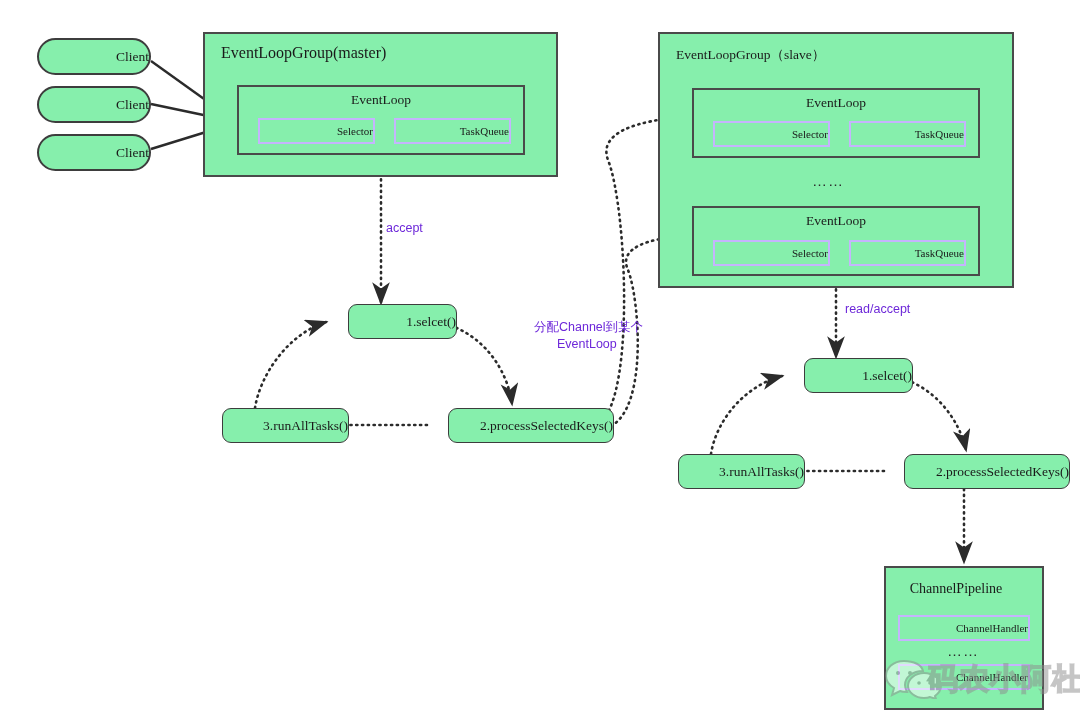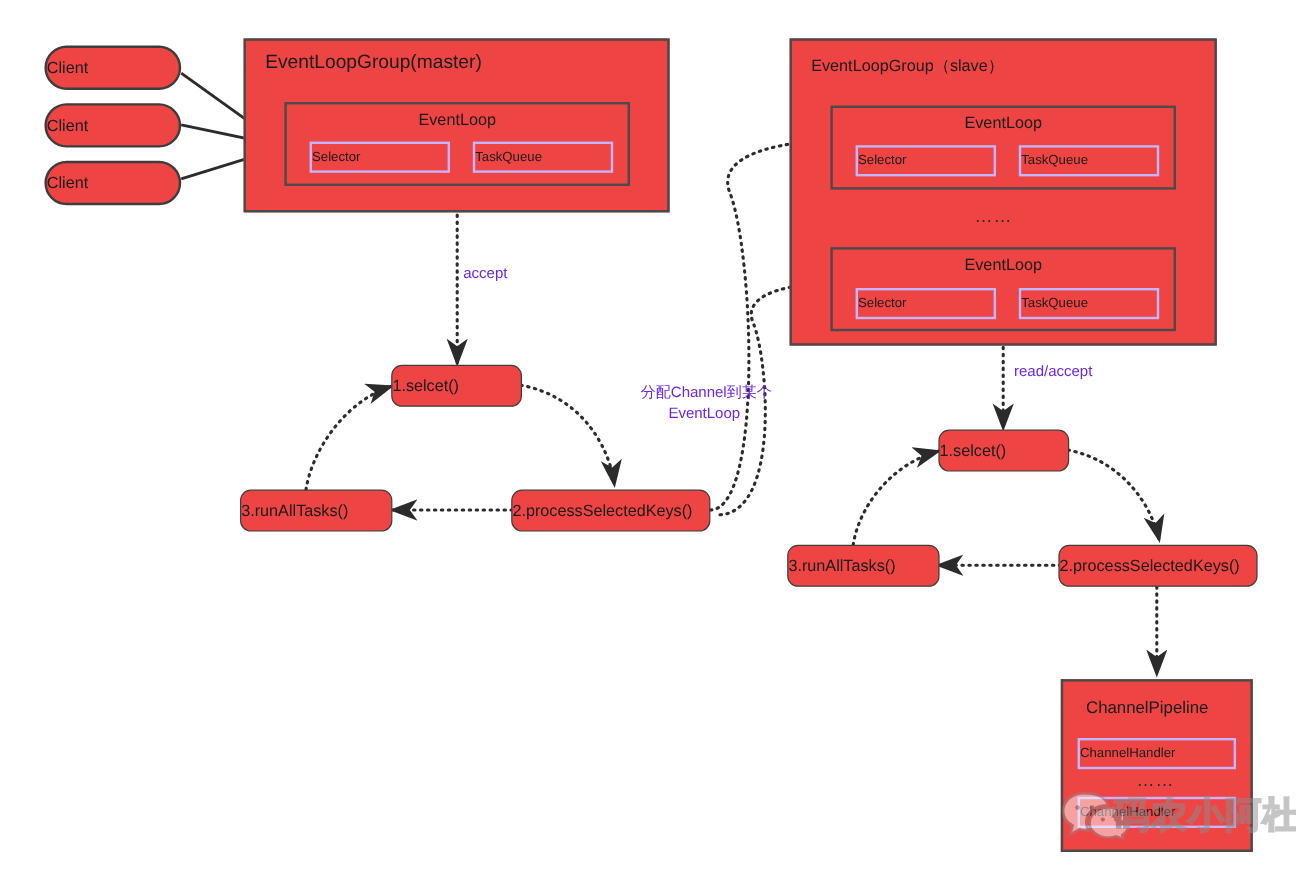--- a/index.html
+++ b/index.html
@@ -20,46 +20,48 @@
   #svg-layer {
     position: absolute;
     left: 0;
     top: 0;
     width: 1080px;
     height: 727px;
   }
   .node {
     position: absolute;
     box-sizing: border-box;
-    background: #ef4444;
+    background: #86efac;
     border: 2px solid #3d3d3d;
     display: flex;
     align-items: center;
-    justify-content: flex-start;
+    justify-content: flex-end;
     color: #1a1a1a;
     text-align: center;
     line-height: 1.15;
+    font-family: Liberation Serif, serif;
   }
   .group-box {
     border: 2px solid #4a4a4a;
     display: block;
   }
   .group-title {
     position: absolute;
     color: #1a1a1a;
     white-space: nowrap;
   }
   .pill {
     border-radius: 999px;
   }
   .flow-node {
     border: 1.6px solid #3d3d3d;
     border-radius: 9px;
     font-size: 13.5px;
     white-space: nowrap;
+    margin-left: 22px;
   }
   .inner-box {
     border: 2px solid #c4b5fd;
     font-size: 11px;
   }
   .edge-label {
     position: absolute;
     color: #6d28d9;
     font-size: 12.5px;
     white-space: nowrap;

